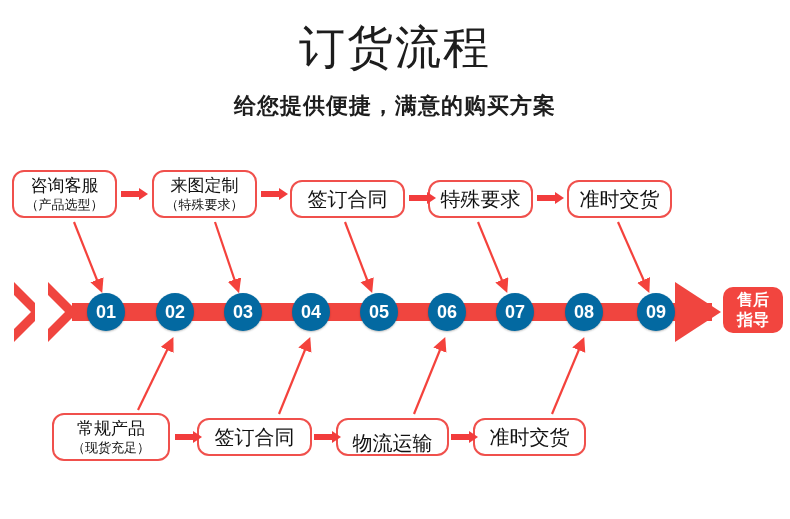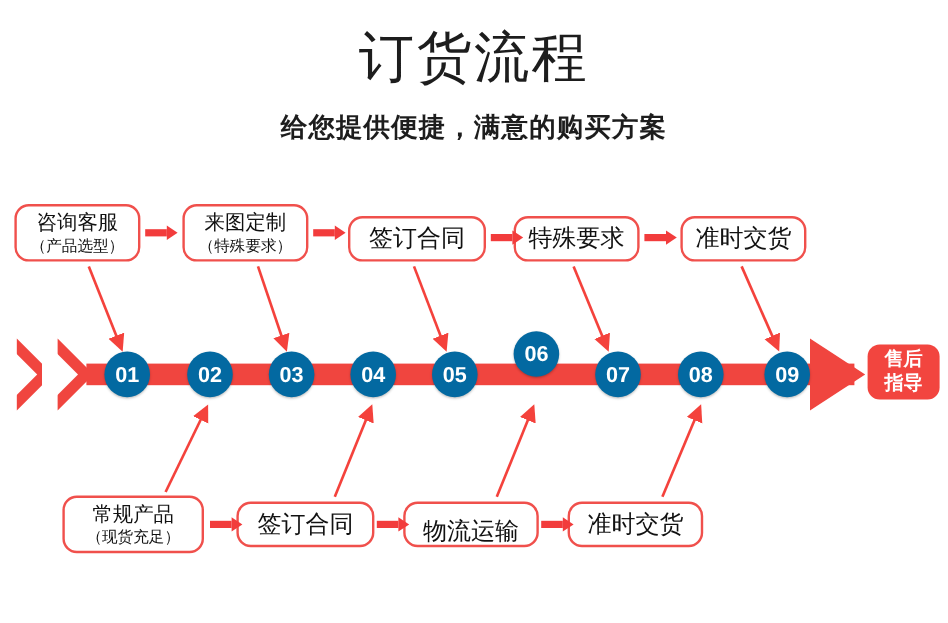--- a/index.html
+++ b/index.html
@@ -172,21 +172,21 @@
     </div>
   <div class="circle" style="left:224px;top:293px;">
       <span>03</span>
     </div>
   <div class="circle" style="left:292px;top:293px;">
       <span>04</span>
     </div>
   <div class="circle" style="left:360px;top:293px;">
       <span>05</span>
     </div>
-  <div class="circle" style="left:428px;top:276px;text-align:center;">
+  <div class="circle" style="left:428px;top:293px;text-align:center;">
       <span>06</span>
     </div>
   <div class="circle" style="left:496px;top:293px;">
       <span>07</span>
     </div>
   <div class="circle" style="left:565px;top:293px;">
       <span>08</span>
     </div>
   <div class="circle" style="left:637px;top:293px;">
       <span>09</span>

